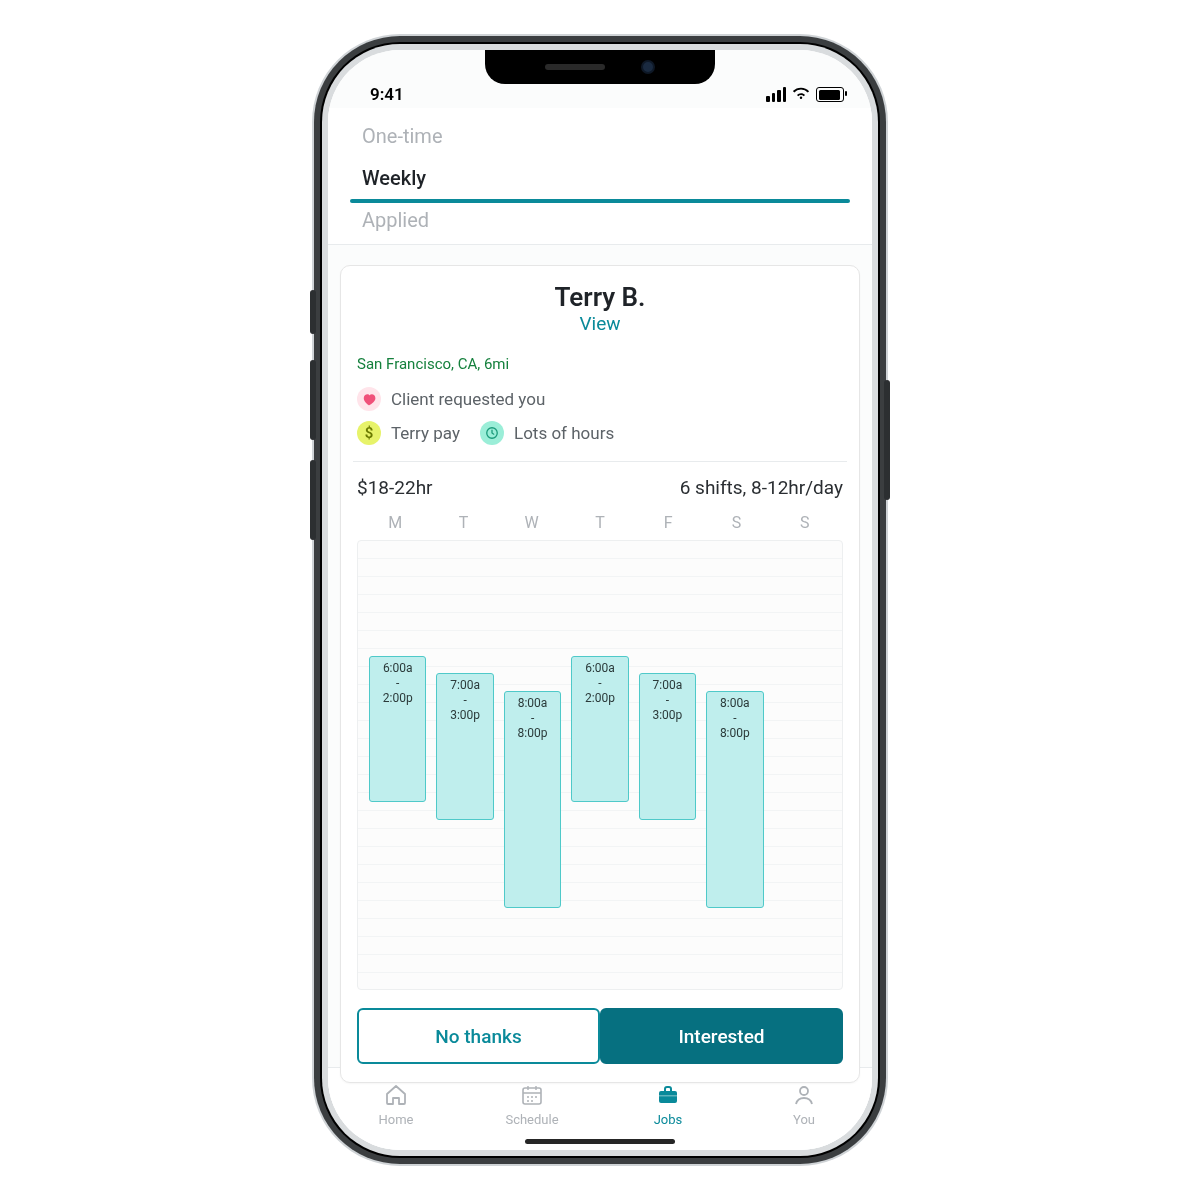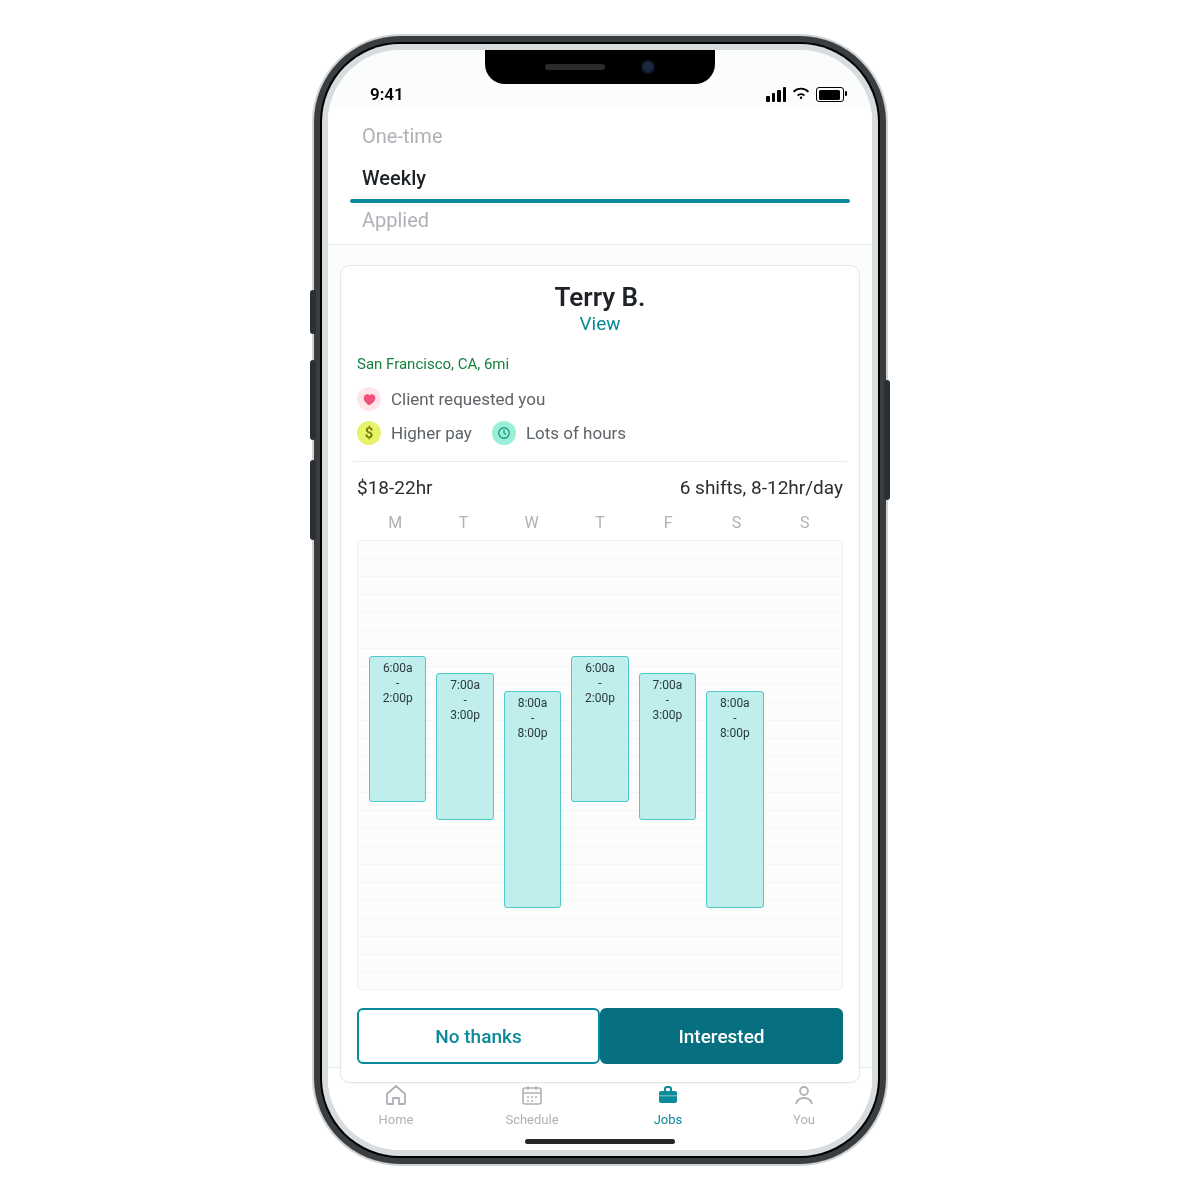--- a/index.html
+++ b/index.html
@@ -153,21 +153,21 @@
                 <span class="bicon bi-heart">
                   <svg width="14" height="13" viewBox="0 0 24 22">
                       <path d="M12 21s-9-5.8-9-12.3C3 4.9 6 2 9.2 2c1.8 0 3.1 1 3.8 2 0 0 .9-2 3.8-2C20 2 23 4.9 23 8.7 23 15.2 12 21 12 21Z" fill="#f0517a"></path>
                     </svg>
                 </span>
                 <span>Client requested you</span>
               </div>
               <div class="badge-row">
                 <div class="badge">
                   <span class="bicon bi-dollar">$</span>
-                  <span>Higher pay</span>
+                  <span>Terry pay</span>
                 </div>
                 <div class="badge">
                   <span class="bicon bi-clock">
                     <svg width="14" height="14" viewBox="0 0 24 24">
                         <circle cx="12" cy="12" r="9" fill="none" stroke="#1a9a7a" stroke-width="2.2"></circle>
                         <path d="M12 7v5l3 2" stroke="#1a9a7a" stroke-width="2.2" fill="none" stroke-linecap="round"></path>
                       </svg>
                   </span>
                   <span>Lots of hours</span>
                 </div>

